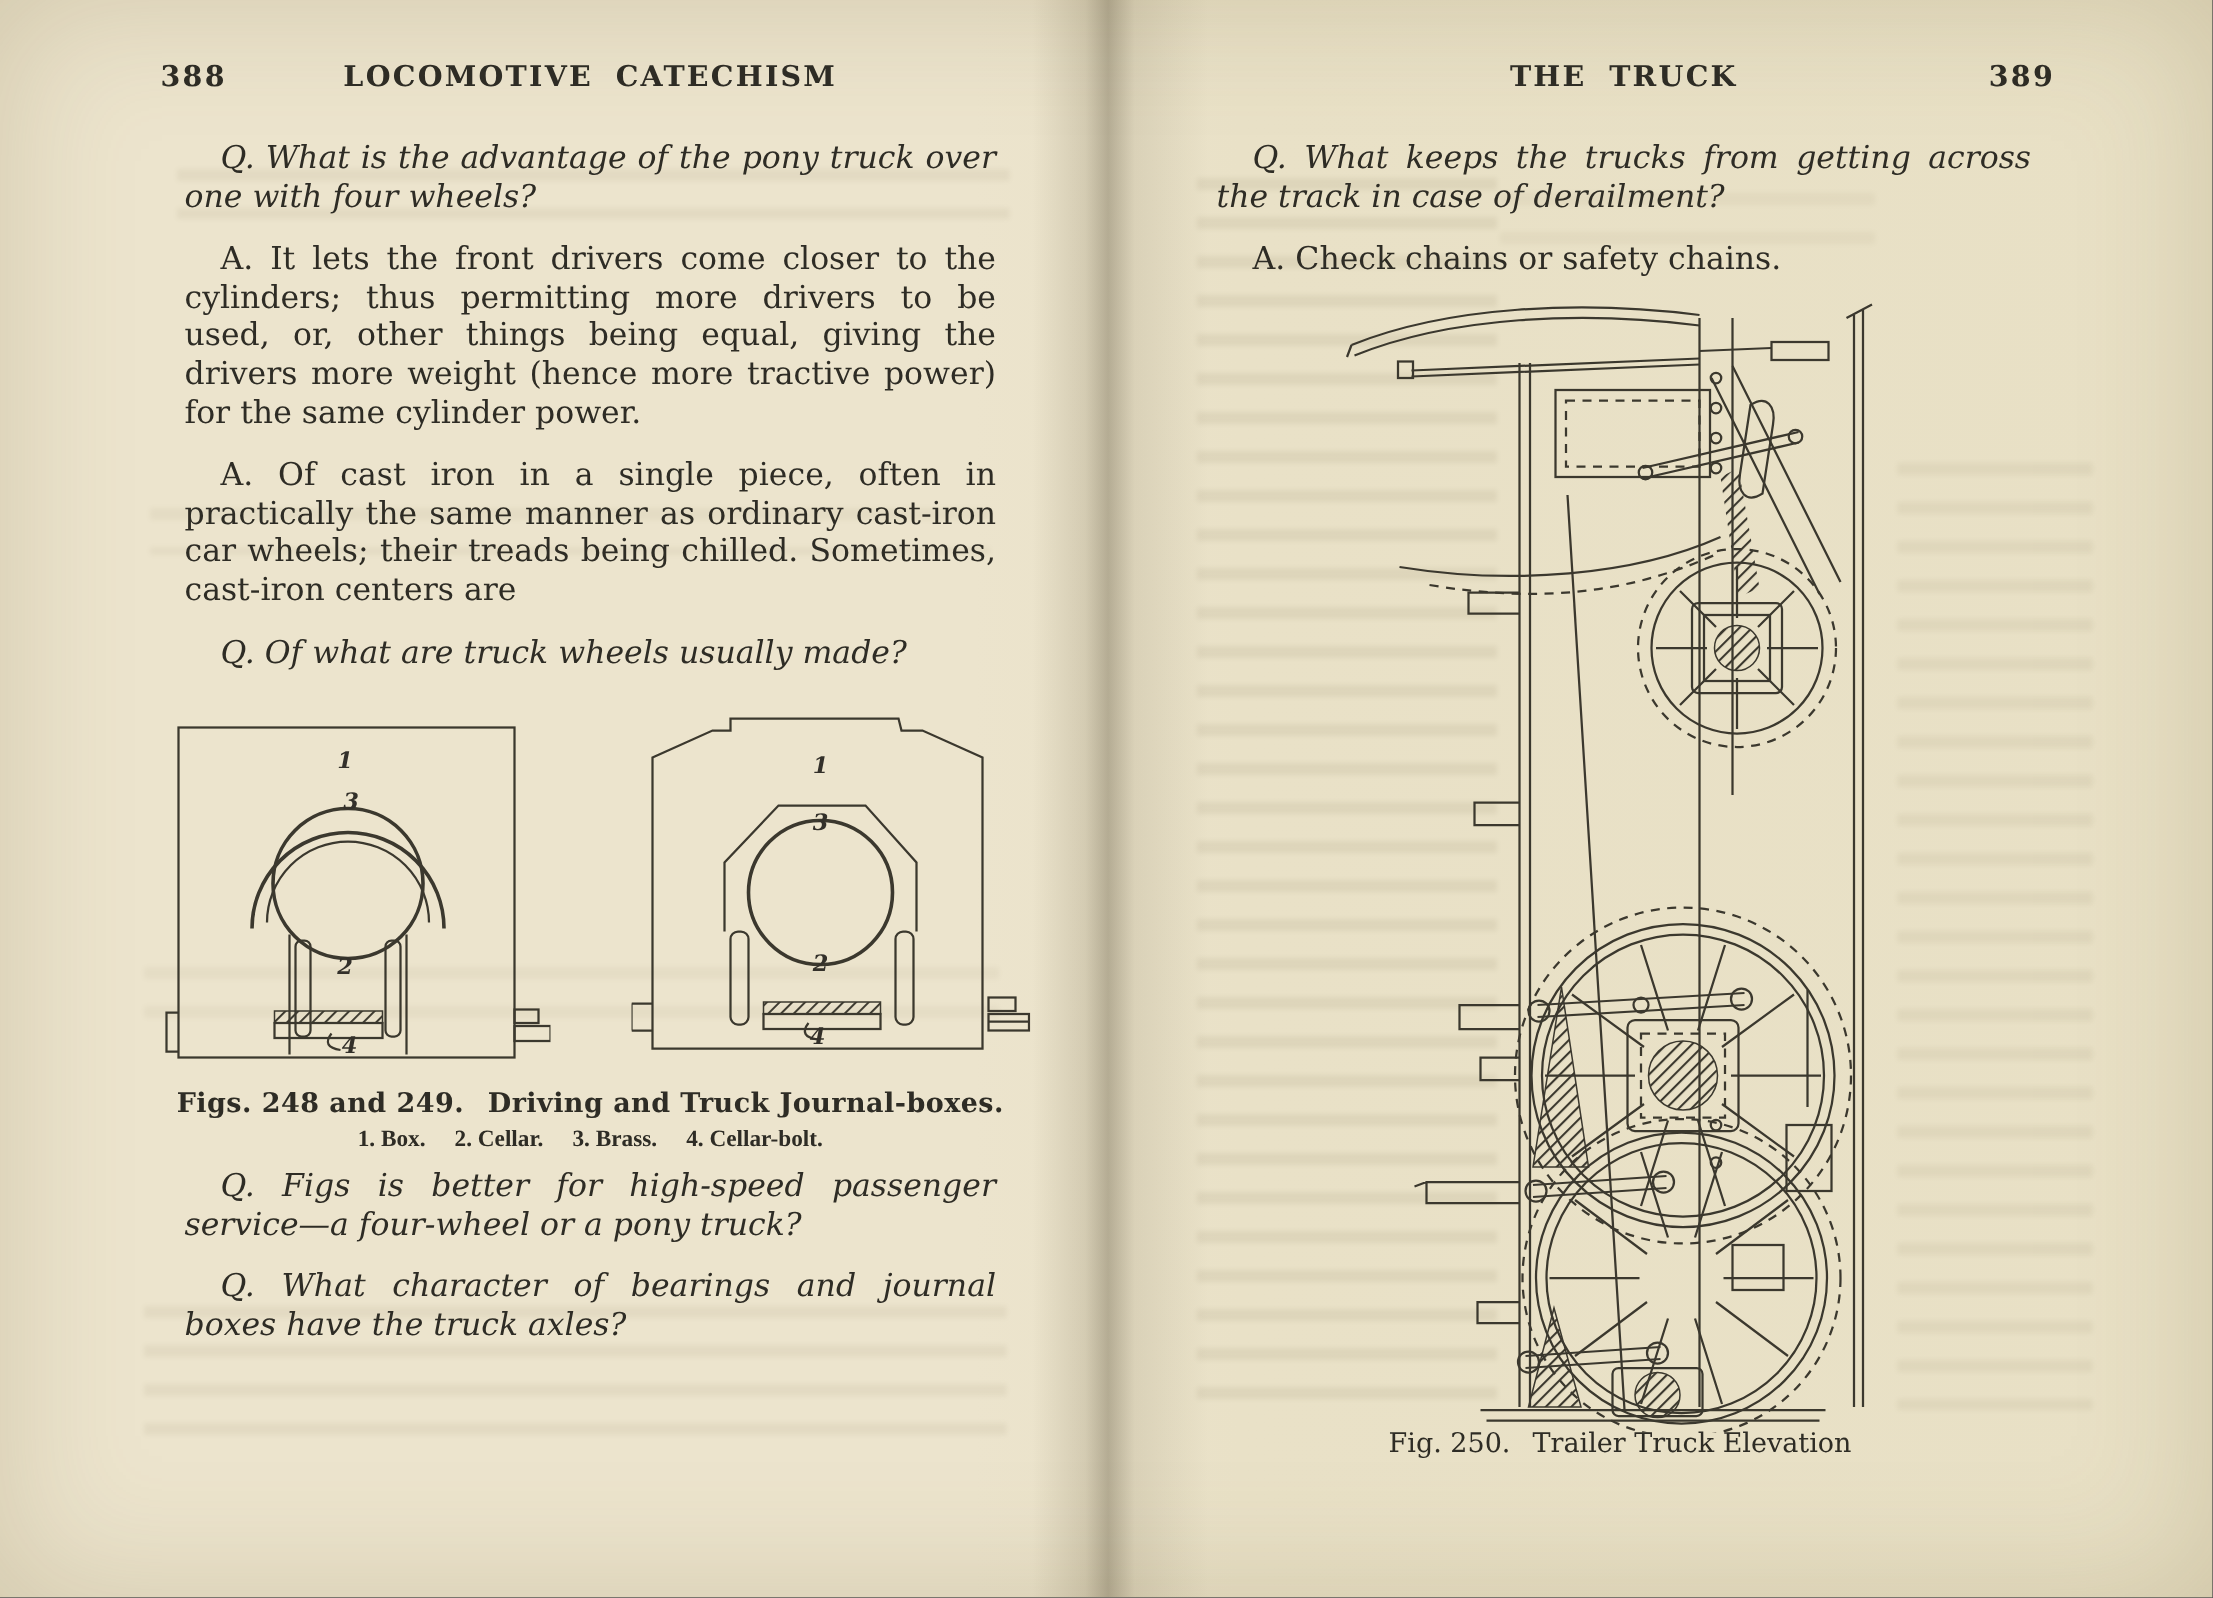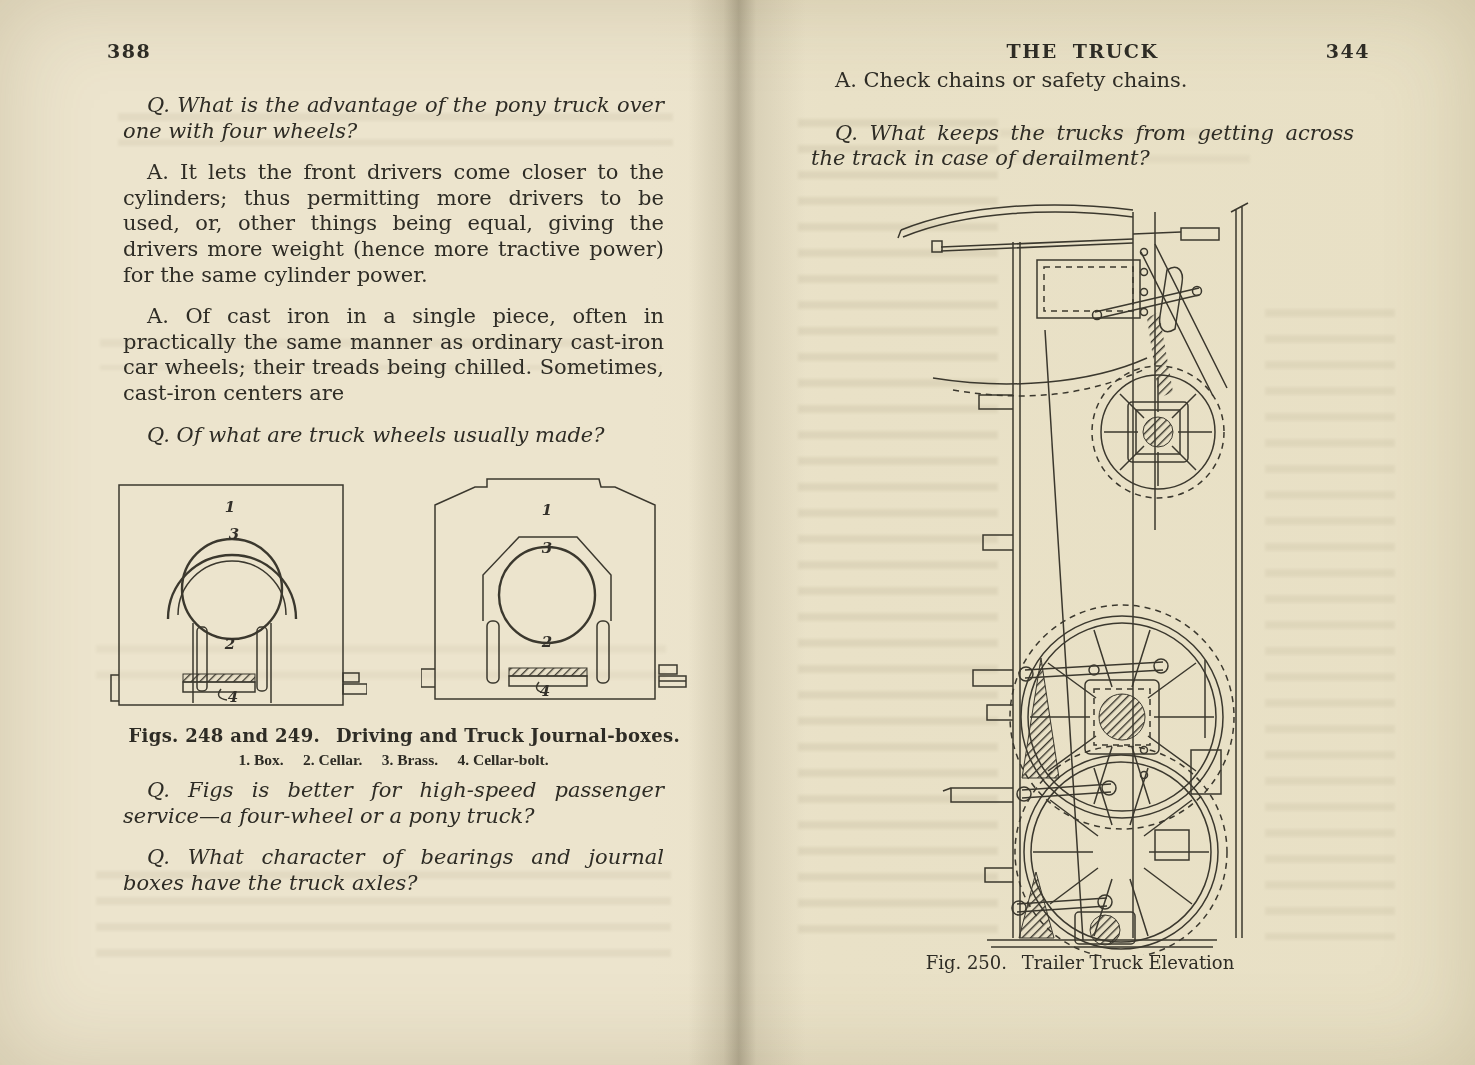--- a/index.html
+++ b/index.html
@@ -17,21 +17,21 @@
   .page.left .num{left:0;}
   .page.right .num{right:0;}
   .pghead .title{position:absolute;left:50%;transform:translateX(-50%);white-space:nowrap;word-spacing:7px;}
   .para{margin:16px;font-size:21px;line-height:25.6px;text-align:justify;text-indent:24px;}
   .para.question{font-style:italic;margin-top:9px;}
   .para.answer{margin-top:2px;}
   .para.first{margin-top:27px;}
   .para.noindent{text-indent:0;}
   .figrow{position:relative;height:242px;margin-top:25px;}
   .figrow svg{position:absolute;}
-  .caption{margin-top:10px;text-align:right;font-size:18px;font-weight:bold;letter-spacing:.3px;}
+  .caption{margin-top:10px;text-align:center;font-size:18px;font-weight:bold;letter-spacing:.3px;}
   .legend{margin-top:5px;text-align:center;font-size:15.5px;font-weight:bold;font-family:Liberation Serif, serif;}
   .fig250{position:absolute;left:100px;top:150px;}
   .fig250cap{position:absolute;left:75px;top:912px;width:420px;text-align:center;font-size:18px;font-weight:normal;}
   .gutter{position:absolute;left:688px;top:0;width:118px;height:1065px;pointer-events:none;
     background:linear-gradient(90deg,rgba(74,62,32,0) 0%,rgba(74,62,32,.14) 30%,rgba(56,46,22,.30) 43%,rgba(74,62,32,.10) 58%,rgba(74,62,32,0) 100%);}
   .ghost{position:absolute;pointer-events:none;filter:blur(1.6px);
     background:repeating-linear-gradient(180deg,transparent 0 9px,#6d5f3c 9px 17px,transparent 17px 26px);}
   svg text{font-family:"DejaVu Serif","Liberation Serif",serif;font-style:italic;font-weight:bold;font-size:15px;fill:#33302a;text-anchor:middle;}
   svg .ln{stroke:#3b382e;fill:none;stroke-width:1.5;}
   svg .thick{stroke-width:2.4;}
@@ -46,20 +46,21 @@
   <div class="ghost" style="left:100px;top:330px;width:560px;height:40px;opacity:.06"></div>
   <div class="ghost" style="left:96px;top:636px;width:570px;height:46px;opacity:.05"></div>
   <div class="ghost" style="left:96px;top:862px;width:575px;height:105px;opacity:.07"></div>
   <div class="ghost" style="left:798px;top:110px;width:200px;height:840px;opacity:.085"></div>
   <div class="ghost" style="left:1265px;top:300px;width:130px;height:640px;opacity:.07"></div>
   <div class="ghost" style="left:1000px;top:120px;width:250px;height:60px;opacity:.05"></div>
 
   <div class="page left">
     <div class="pghead">
       <span class="num">388</span>
+      <span class="title">LOCOMOTIVE CATECHISM</span>
     </div>
 
     <p class="para question first">Q. What is the advantage of the pony truck over one with four wheels?</p>
     <p class="para answer">A. It lets the front drivers come closer to the cylinders; thus permitting more drivers to be used, or, other things being equal, giving the drivers more weight (hence more tractive power) for the same cylinder power.</p>
     <p class="para answer">A. Of cast iron in a single piece, often in practically the same manner as ordinary cast-iron car wheels; their treads being chilled.  Sometimes, cast-iron centers are</p>
     <p class="para question">Q. Of what are truck wheels usually made?</p>
 
     <div class="figrow">
 
       <svg style="left:-2px;top:4px" width="262" height="236" viewBox="-10 0 262 236">
@@ -118,25 +119,25 @@
     <p class="para question">Q. Figs is better for high-speed passenger service—a four-wheel or a pony truck?</p>
     <p class="para question">Q. What character of bearings and journal boxes have the truck axles?</p>
 
   </div>
 
   <div class="gutter"></div>
 
   <div class="page right">
     <div class="pghead">
       <span class="title">THE TRUCK</span>
-      <span class="num">344</span>
+      <span class="num">389</span>
     </div>
 
+    <p class="para question first">Q. What keeps the trucks from getting across the track in case of derailment?</p>
     <p class="para answer">A. Check chains or safety chains.</p>
-    <p class="para question first">Q. What keeps the trucks from getting across the track in case of derailment?</p>
 
     <svg class="fig250" width="365" height="765" viewBox="0 0 365 765">
       <defs>
         <pattern id="h3" width="6" height="6" patternTransform="rotate(45)" patternUnits="userSpaceOnUse">
           <line x1="0" y1="0" x2="0" y2="6" stroke="#3b382e" stroke-width="2.8"></line>
         </pattern>
       </defs>
 
       <g>
         <path class="ln" d="M 341,20 V 748 M 347,16 V 748 M 336,22 L 353,13"></path>

